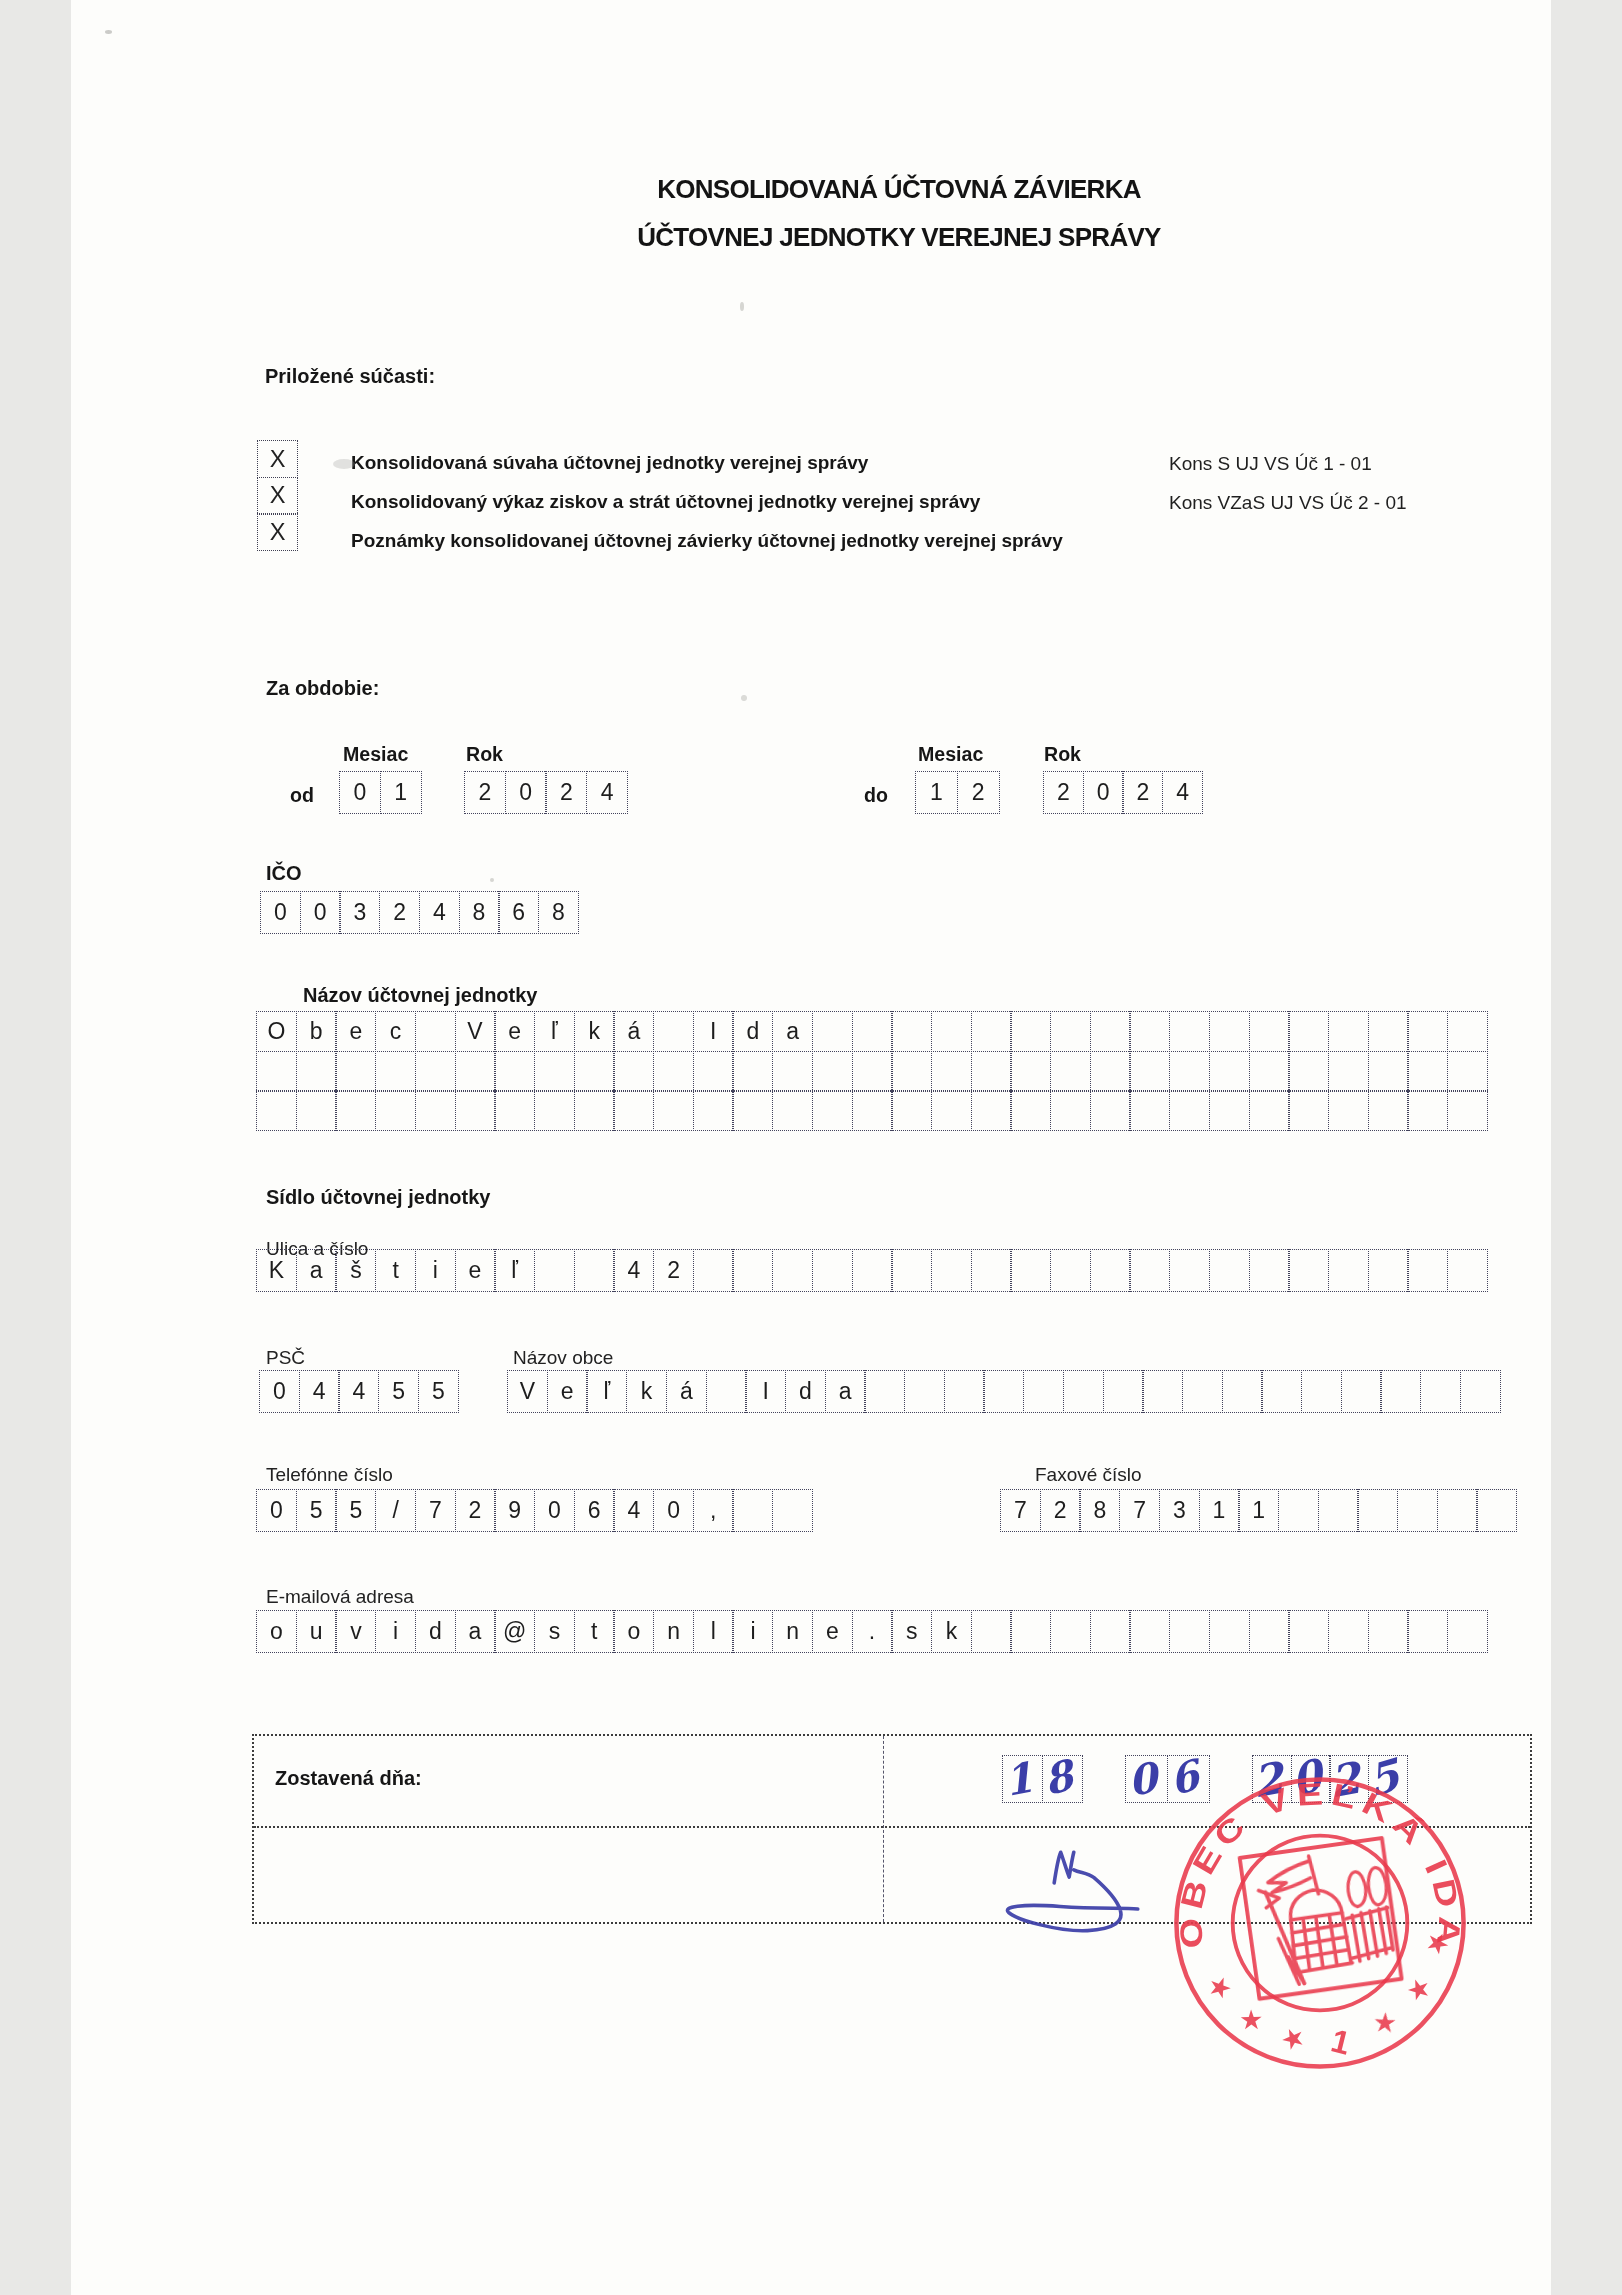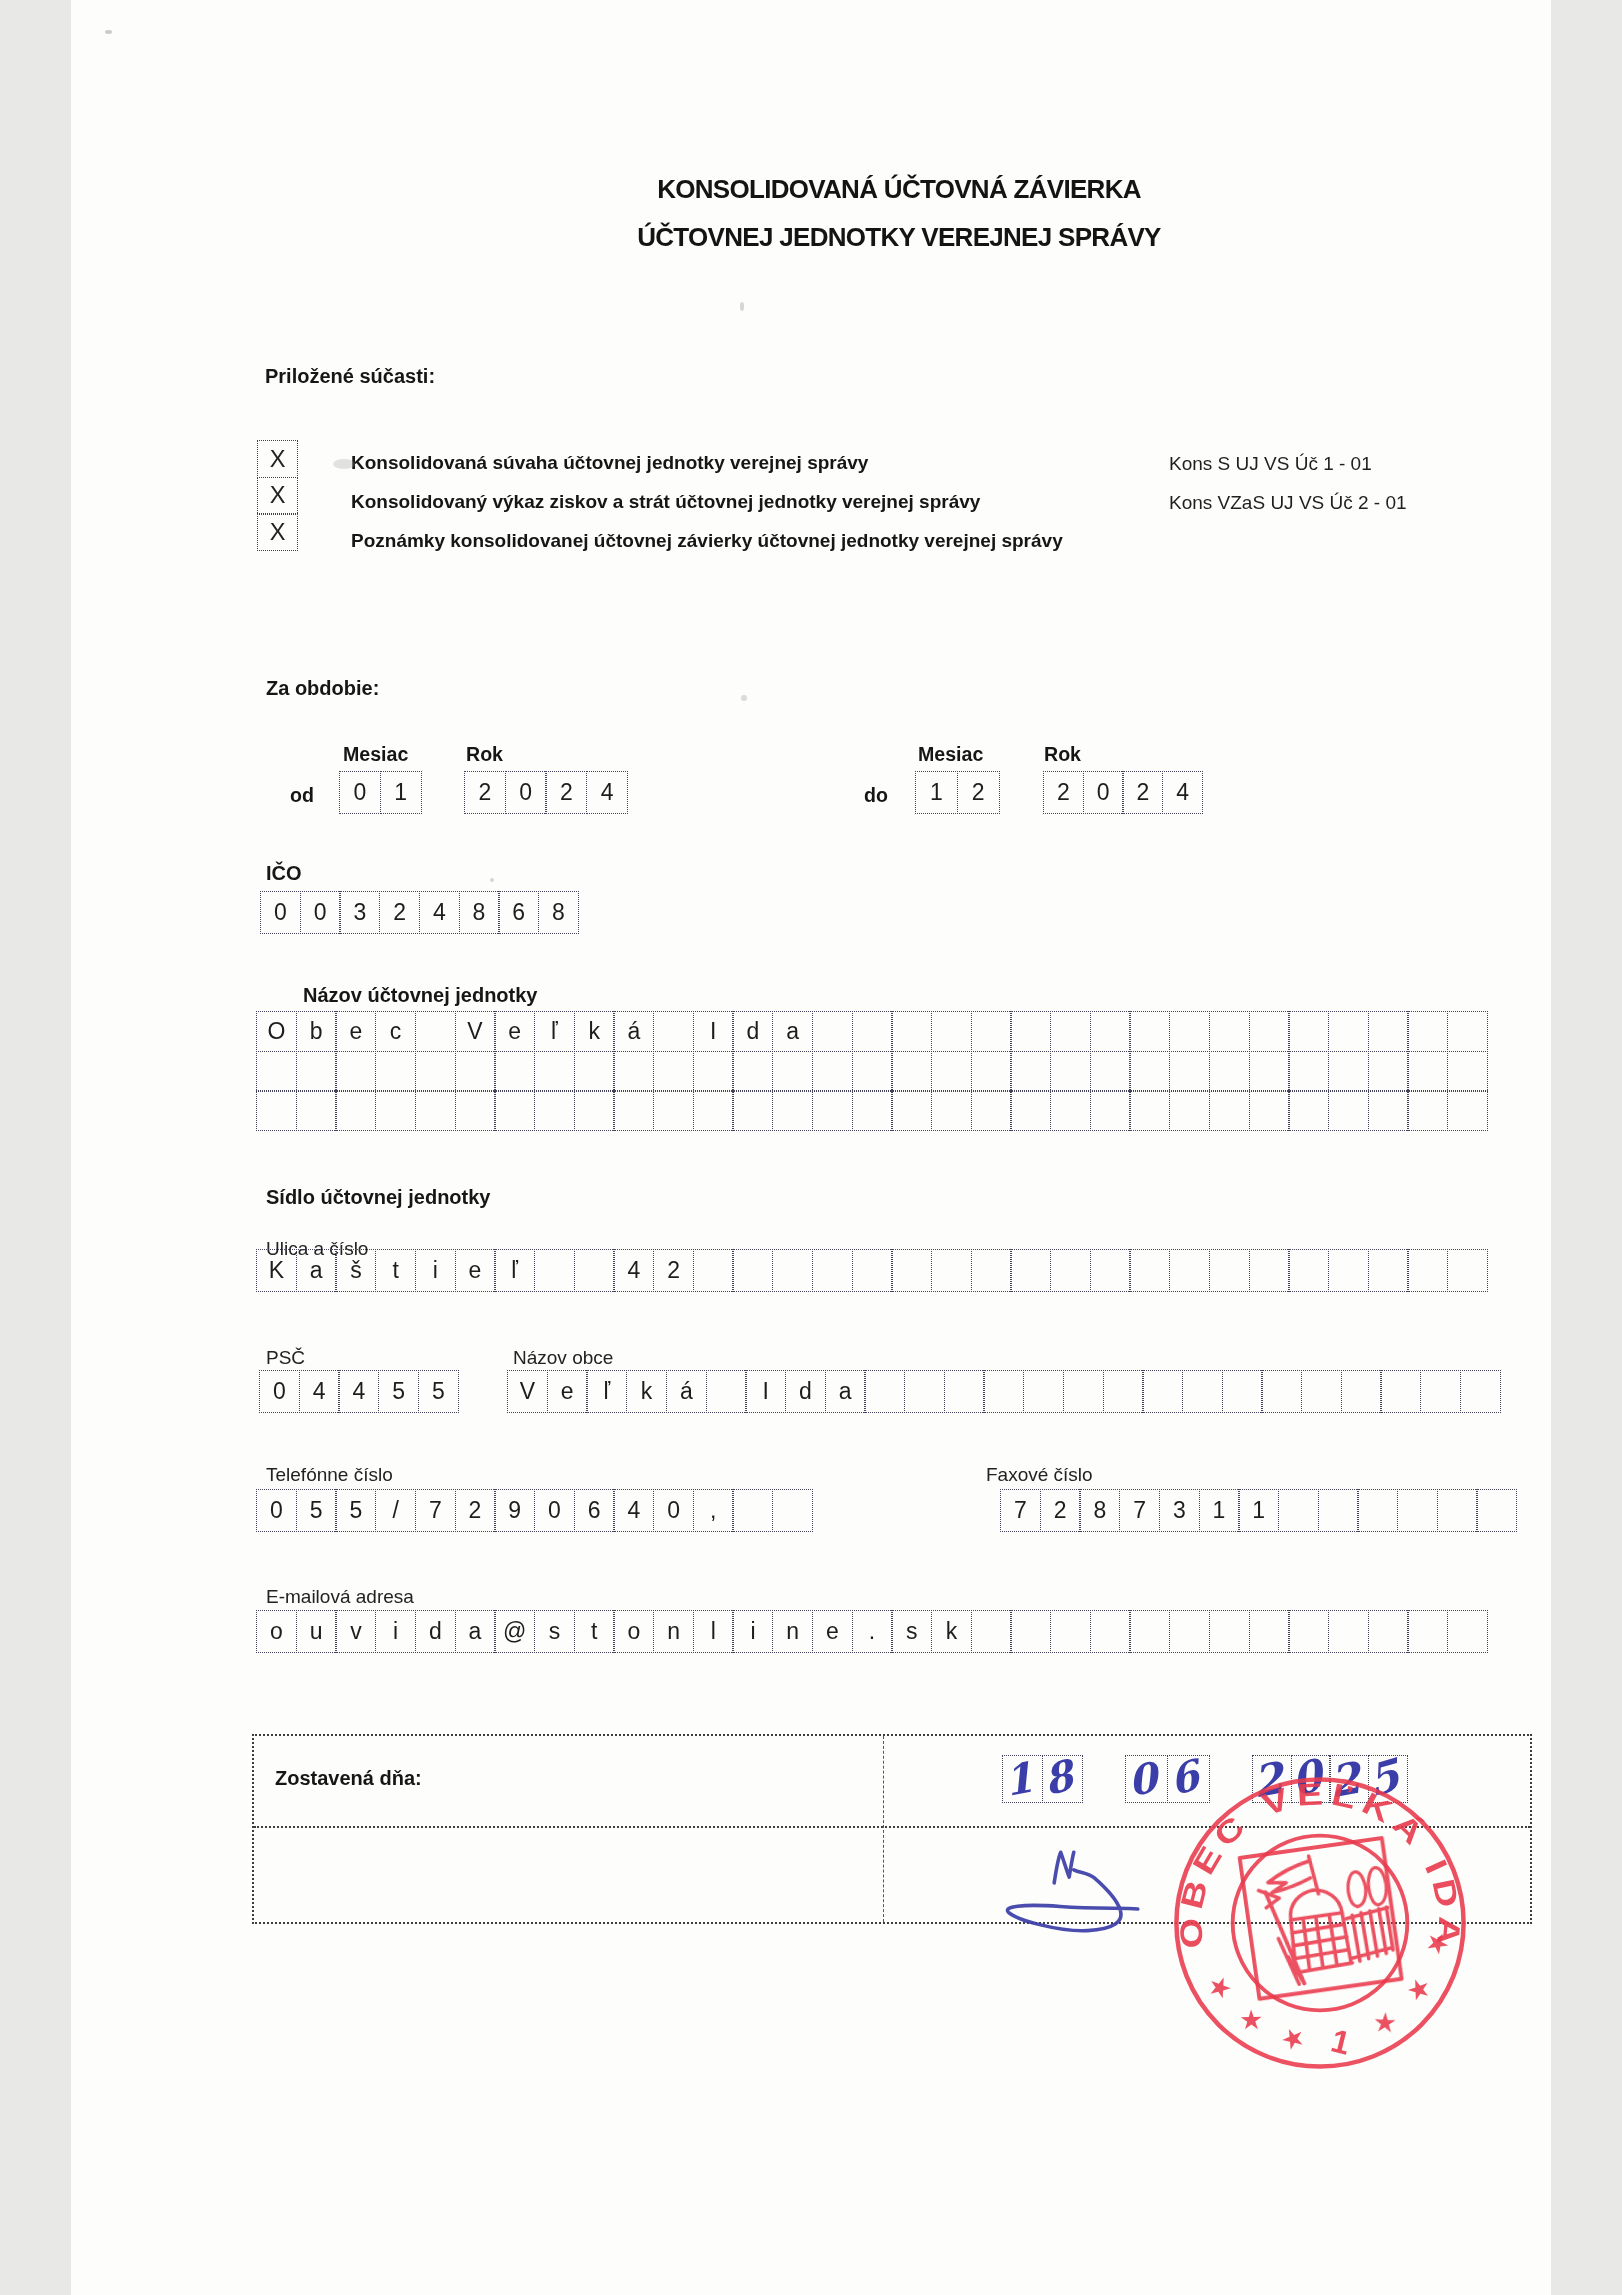--- a/index.html
+++ b/index.html
@@ -454,21 +454,21 @@
         <div class="cell">
           <span>0</span>
         </div>
         <div class="cell">
           <span>,</span>
         </div>
         <div class="cell"></div>
         <div class="cell"></div>
       </div>
     </div>
-  <div class="abs lbl-n" style="left:915px;top:1464px;">Faxové číslo</div>
+  <div class="abs lbl-n" style="left:964px;top:1464px;">Faxové číslo</div>
   <div class="abs boxgrid" style="left:929px;top:1489px;--cw:41px;--ch:43px;">
       <div class="grow">
         <div class="cell">
           <span>7</span>
         </div>
         <div class="cell">
           <span>2</span>
         </div>
         <div class="cell">
           <span>8</span>

